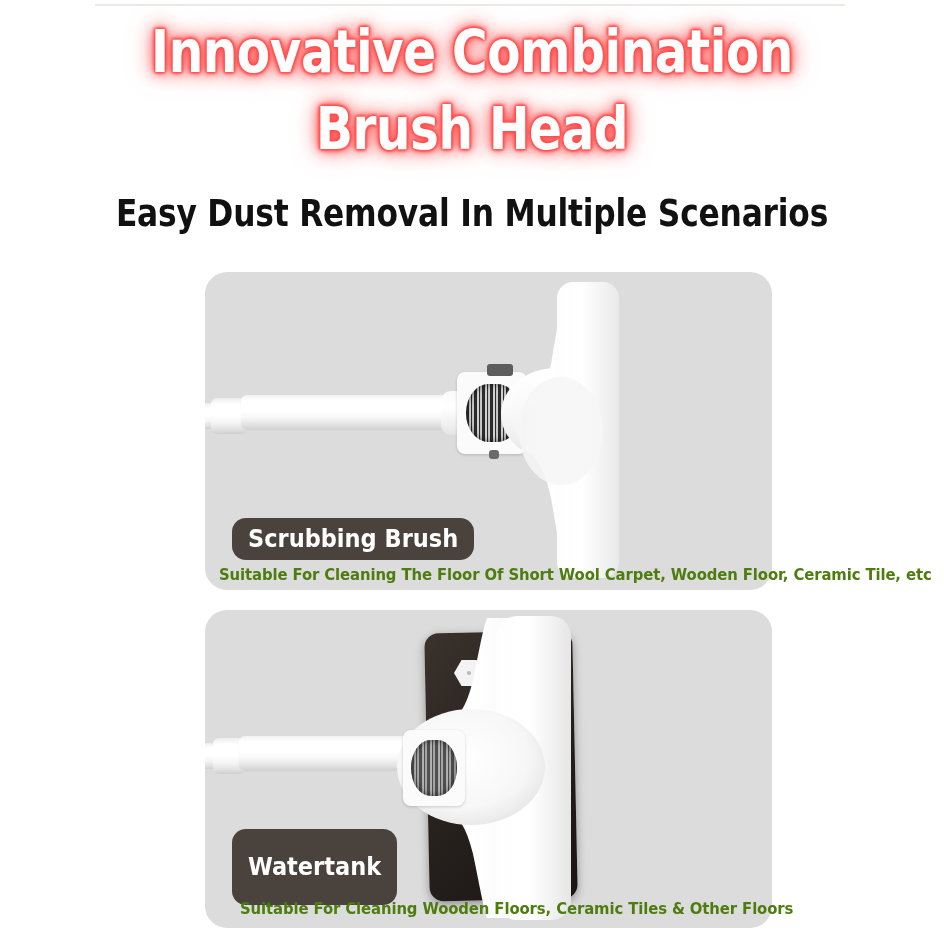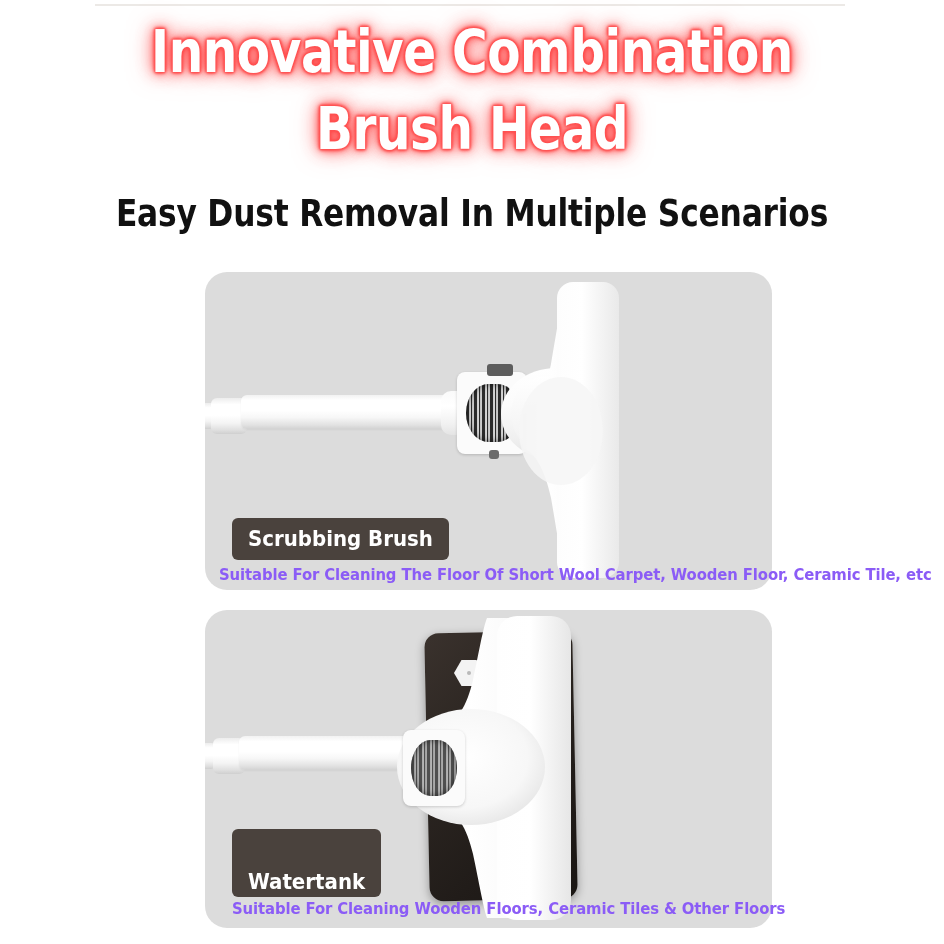--- a/index.html
+++ b/index.html
@@ -171,49 +171,49 @@
     width: 4px;
     height: 4px;
     border-radius: 50%;
     background: #b9b9b9;
   }
 
   
   .badge {
     position: absolute;
     background: #4a423d;
-    border-radius: 6px;
+    border-radius: 14px;
     color: #ffffff;
     font-family: "DejaVu Sans Condensed", "Liberation Sans Narrow", "Liberation Sans", sans-serif;
     font-weight: 700;
-    font-size: 22px;
+    font-size: 25px;
     text-align: center;
     display: flex;
     flex-direction: column;
     align-items: center;
     justify-content: center;
     padding: 0 16px;
     box-sizing: border-box;
     line-height: 1.42;
   }
   #badge-scrub { left: 232px; top: 518px; height: 42px; }
-  #badge-water { left: 232px; top: 829px; height: 68px; justify-content: flex-end; }
+  #badge-water { left: 232px; top: 829px; height: 76px; }
 
   
   .caption {
     position: absolute;
     font-family: "DejaVu Sans Condensed", "Liberation Sans Narrow", "Liberation Sans", sans-serif;
     font-weight: 700;
     font-size: 16.5px;
-    color: #8b5cf6;
+    color: #4d7c0f;
     letter-spacing: -0.1px;
     white-space: nowrap;
   }
   #caption-scrub { left: 219px; top: 565px; }
-  #caption-water { left: 232px; top: 899px; }
+  #caption-water { left: 240px; top: 899px; }
 </style>
 </head>
 <body>
 
 <div class="top-rule"></div>
 
 <div class="headline">
   <span>Innovative Combination</span>
   <span class="line2">Brush Head</span>
 </div>

